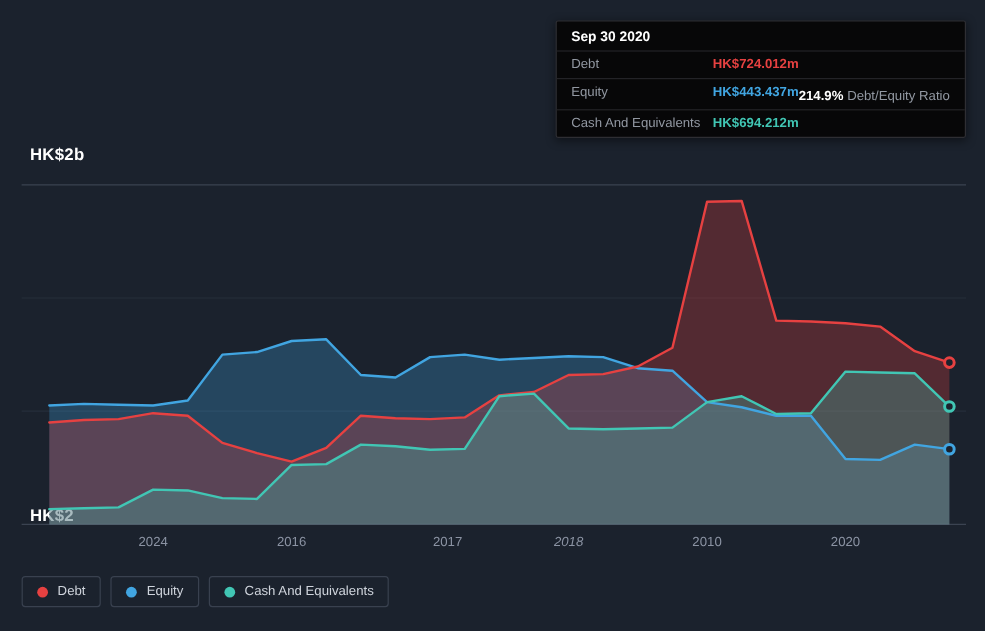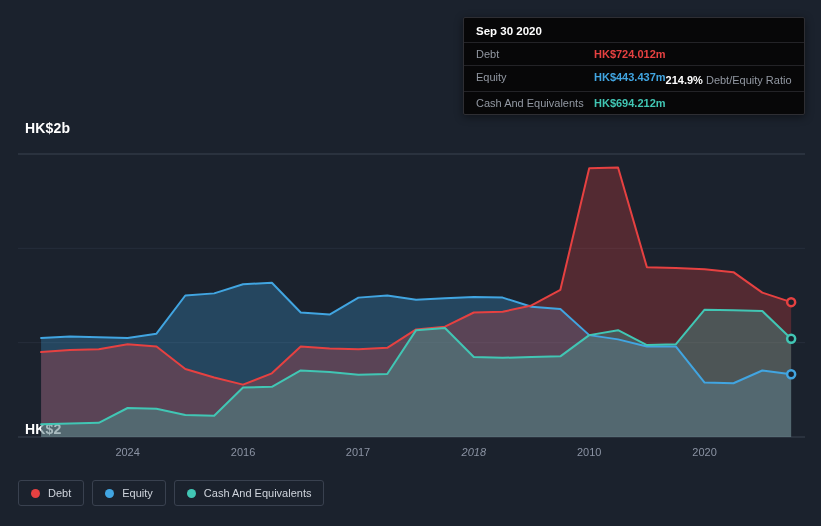--- a/index.html
+++ b/index.html
@@ -53,21 +53,21 @@
         <path d="M23.07917888563596,183.95 L51.92815249267435,182.53500000000003 L80.77712609971275,183.2425 L109.62609970675115,183.95 L138.47507331378952,179.70499999999998 L167.32404692082793,141.5 L196.17302052786633,139.37750000000003 L225.02199413490473,130.17999999999998 L253.87096774194313,128.765 L282.7199413489815,158.48000000000002 L311.5689149560199,160.60250000000002 L340.4178885630583,143.6225 L369.2668621700967,141.5 L398.1158357771351,145.745 L426.96480938417346,144.33 L455.81378299121184,142.915 L484.66275659825027,143.6225 L513.5117302052886,152.82 L542.3607038123271,154.9425 L571.2096774193654,181.12 L600.0586510264038,185.365 L628.9076246334422,192.44 L657.7565982404806,192.44 L686.605571847519,228.5225 L715.4545454545574,229.23 L744.3035190615958,216.495 L773.1524926686342,220.3155" fill="none" stroke="#41a5e1" stroke-width="2" stroke-linejoin="round" stroke-linecap="round"></path>
         <circle cx="773.1524926686342" cy="220.3155" r="4" fill="#1b222d" stroke="#41a5e1" stroke-width="2.5"></circle>
         <path d="M23.07917888563596,198.10000000000002 L51.92815249267435,195.97750000000002 L80.77712609971275,195.26999999999998 L109.62609970675115,190.3175 L138.47507331378952,192.44 L167.32404692082793,215.07999999999998 L196.17302052786633,223.57 L225.02199413490473,230.645 L253.87096774194313,219.325 L282.7199413489815,192.44 L311.5689149560199,194.5625 L340.4178885630583,195.26999999999998 L369.2668621700967,193.85500000000002 L398.1158357771351,175.45999999999998 L426.96480938417346,172.63 L455.81378299121184,158.48000000000002 L484.66275659825027,157.77249999999998 L513.5117302052886,151.405 L542.3607038123271,135.84 L571.2096774193654,14.150000000000034 L600.0586510264038,13.442499999999995 L628.9076246334422,113.20000000000002 L657.7565982404806,113.9075 L686.605571847519,115.32249999999999 L715.4545454545574,118.1525 L744.3035190615958,138.67 L773.1524926686342,148.1505" fill="none" stroke="#e64141" stroke-width="2" stroke-linejoin="round" stroke-linecap="round"></path>
         <circle cx="773.1524926686342" cy="148.1505" r="4" fill="#1b222d" stroke="#e64141" stroke-width="2.5"></circle>
         <path d="M23.07917888563596,270.265 L51.92815249267435,269.5575 L80.77712609971275,268.85 L109.62609970675115,253.9925 L138.47507331378952,254.7 L167.32404692082793,261.0675 L196.17302052786633,261.775 L225.02199413490473,233.475 L253.87096774194313,232.7675 L282.7199413489815,216.495 L311.5689149560199,217.91 L340.4178885630583,220.74 L369.2668621700967,220.0325 L398.1158357771351,176.16750000000002 L426.96480938417346,174.04500000000002 L455.81378299121184,203.0525 L484.66275659825027,203.76 L513.5117302052886,203.0525 L542.3607038123271,202.34500000000003 L571.2096774193654,181.12 L600.0586510264038,176.16750000000002 L628.9076246334422,191.02499999999998 L657.7565982404806,190.3175 L686.605571847519,155.64999999999998 L715.4545454545574,156.35750000000002 L744.3035190615958,157.065 L773.1524926686342,184.799" fill="none" stroke="#41c6b4" stroke-width="2" stroke-linejoin="round" stroke-linecap="round"></path>
         <circle cx="773.1524926686342" cy="184.799" r="4" fill="#1b222d" stroke="#41c6b4" stroke-width="2.5"></circle>
       </svg></div>
   <div id="xlabels">
       <span class="tick" style="left: 127.626px;">2024</span>
       <span class="tick" style="left: 243.022px;">2016</span>
-      <span class="tick" style="left: 358px;">2017</span>
+      <span class="tick" style="left: 373px;">2017</span>
       <span class="tick" style="left: 473.814px; font-style: italic;">2018</span>
       <span class="tick" style="left: 589.21px;">2010</span>
       <span class="tick" style="left: 704.606px;">2020</span>
     </div>
 
   <div class="tooltip">
     <div class="tt-title">Sep 30 2020</div>
 
     <div class="tt-row">
       <span class="tt-label">Debt</span>

